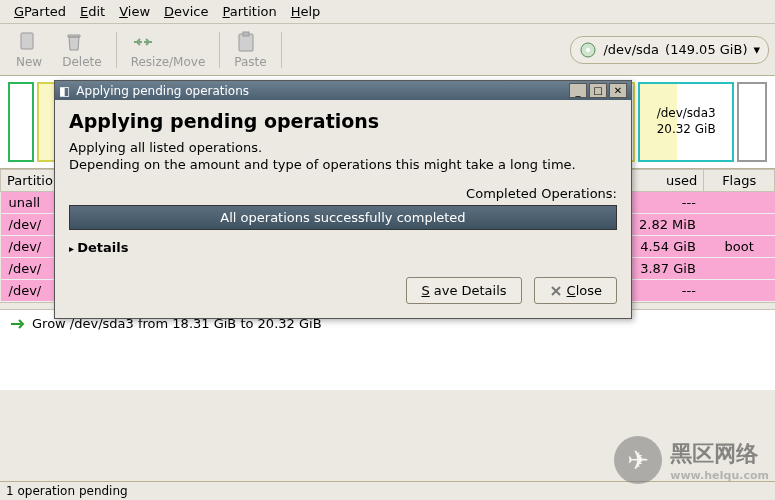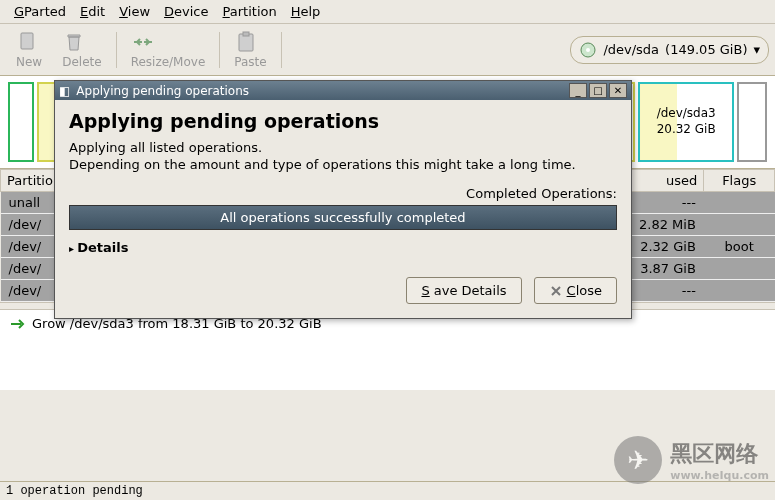--- a/index.html
+++ b/index.html
@@ -23,33 +23,33 @@
 .diskrow { display: flex; gap: 3px; padding: 6px 8px; background: #fff; border-bottom: 1px solid #b8b093; }
 .dseg { border: 2px solid; height: 80px; display: flex; align-items: center; justify-content: center; background: #fff; font-size: 12px; line-height: 1.3; text-align: center; padding: 4px; }
 .dseg.green { border-color: #2bb65a; width: 26px; }
 .dseg.yellow { border-color: #d2d24e; width: 600px; background: linear-gradient(to right,#f9f7c3 0,#f9f7c3 60%,#fff 60%,#fff 100%); }
 .dseg.teal { border-color: #29c0c0; width: 96px; background: linear-gradient(to right,#f9f7c3 0,#f9f7c3 40%,#fff 40%,#fff 100%); }
 .dseg.grey { border-color: #999; width: 30px; }
 
 
 .table { width: 100%; border-collapse: collapse; font-size: 13px; }
 .table th { background: #ece9e2; border: 1px solid #c8c2b4; padding: 3px 6px; font-weight: normal; text-align: left; }
-.table td { padding: 3px 8px; background: #a3a3a3; border-bottom: 1px solid #eee; }
+.table td { padding: 3px 8px; background: #f9a8d4; border-bottom: 1px solid #eee; }
 .table td.r { text-align: right; }
 .table td.c { text-align: center; }
 
 
 .grip { height: 8px; background: #ece9e2; border-top: 1px solid #c8c2b4; border-bottom: 1px solid #c8c2b4; text-align: center; font-size: 8px; color: #777; letter-spacing: 2px; line-height: 8px; }
 
 
 .pending { padding: 6px 10px; background: #fff; height: 80px; }
 .pending .line { display: flex; align-items: center; gap: 6px; }
 
 
-.statusbar { position: absolute; bottom: 0; left: 0; right: 0; border-top: 1px solid #b8b093; background: #ece9e2; padding: 2px 6px; font-size: 12px; font-family: Liberation Mono, monospace; }
+.statusbar { position: absolute; bottom: 0; left: 0; right: 0; border-top: 1px solid #b8b093; background: #ece9e2; padding: 2px 6px; font-size: 12px; }
 
 
 .modal { position: absolute; left: 54px; top: 80px; width: 578px; background: #ece9e2; border: 1px solid #555; box-shadow: 2px 2px 6px rgba(0,0,0,.3); }
 .modal .titlebar { background: linear-gradient(#6c8090,#4a5f70); color: #fff; font-size: 12px; display: flex; align-items: center; padding: 2px 4px; gap: 6px; }
 .modal .titlebar .wbtns { margin-left: auto; display: flex; gap: 2px; }
 .modal .titlebar .wbtn { width: 18px; height: 15px; background: #c8c2b4; border: 1px solid #555; display: flex; align-items: center; justify-content: center; font-size: 10px; color: #000; cursor: pointer; }
 .modal .body { padding: 10px 14px 14px; }
 .modal h2 { font-size: 19px; font-weight: bold; margin-bottom: 8px; }
 .modal p { font-size: 13px; margin-bottom: 2px; }
 .modal .sect { font-weight: normal; margin-top: 14px; margin-bottom: 4px; text-align: right; }
@@ -159,21 +159,21 @@
       </tr>
       <tr>
         <td>/dev/</td>
         <td></td>
         <td class="r">2.82 MiB</td>
         <td class="c"></td>
       </tr>
       <tr>
         <td>/dev/</td>
         <td></td>
-        <td class="r">2.32 GiB</td>
+        <td class="r">4.54 GiB</td>
         <td class="c">boot</td>
       </tr>
       <tr>
         <td>/dev/</td>
         <td></td>
         <td class="r">3.87 GiB</td>
         <td class="c"></td>
       </tr>
       <tr>
         <td>/dev/</td>

